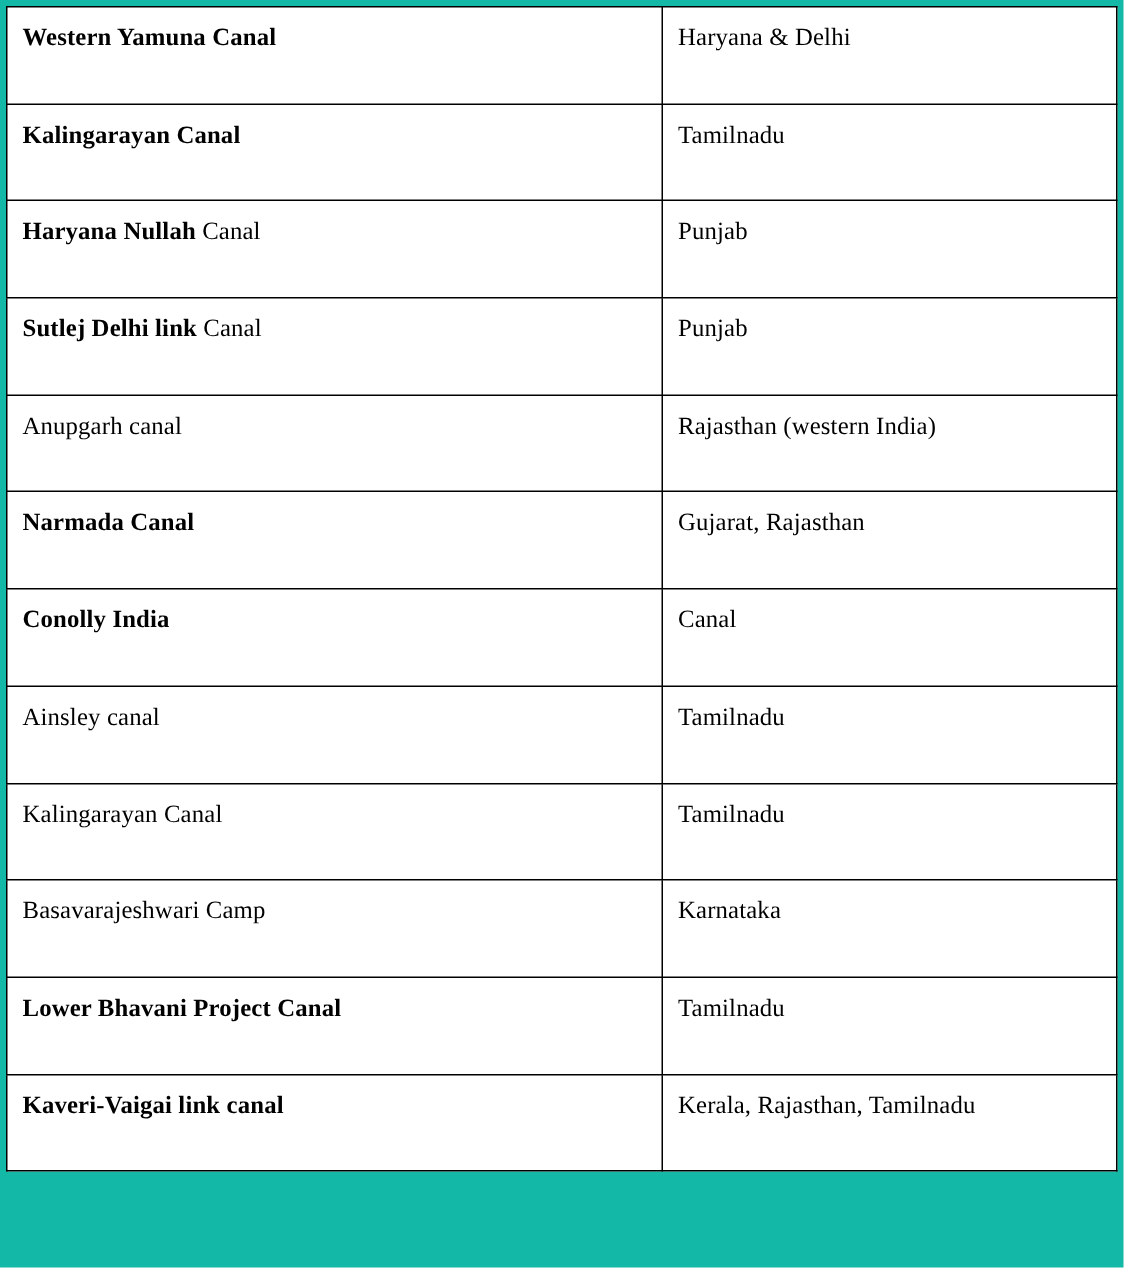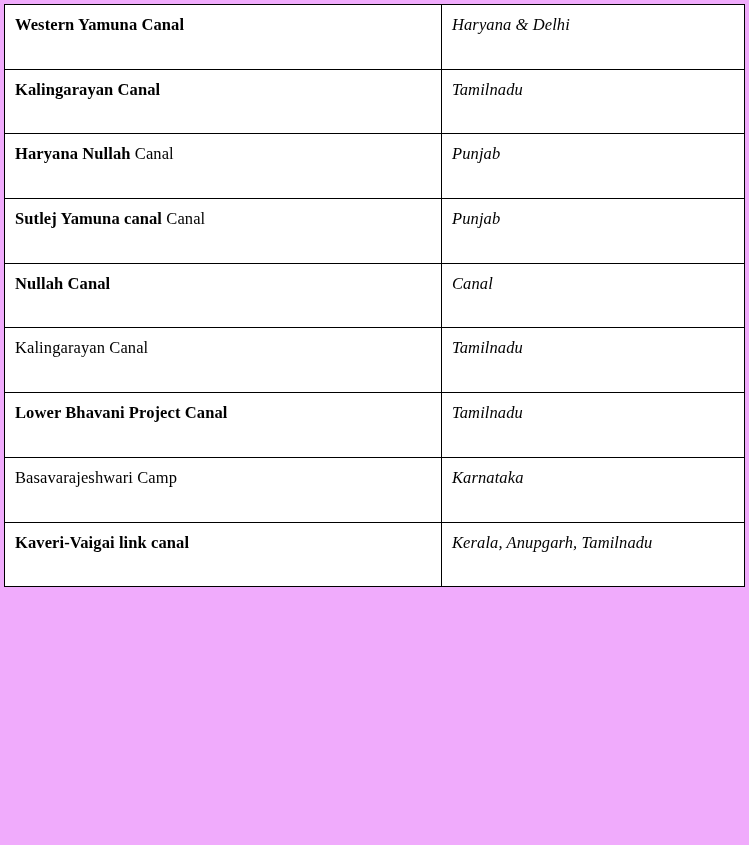--- a/index.html
+++ b/index.html
@@ -12,21 +12,21 @@
     width: 749px;
     height: 845px;
     font-family: "Liberation Serif", "DejaVu Serif", serif;
     color: #000000;
     overflow: hidden;
   }
   .page {
     position: relative;
     width: 749px;
     height: 845px;
-    background: #f0abfc;
+    background: #14b8a6;
   }
   table.canal-table {
     position: absolute;
     left: 4px;
     top: 4px;
     width: 740px;
     border-collapse: collapse;
     table-layout: fixed;
     background: #ffffff;
   }
@@ -37,21 +37,21 @@
     border: 1px solid #000000;
     vertical-align: top;
     padding: 10px 0 0 10px;
     font-size: 16.5px;
     line-height: 1.25;
     letter-spacing: 0.1px;
     white-space: nowrap;
     overflow: hidden;
   }
   td.cell-name { padding-left: 10px; }
-  td.cell-state { padding-left: 11px; font-style: italic; }
+  td.cell-state { padding-left: 11px; }
   .bold { font-weight: bold; }
   .reg { font-weight: normal; }
   .name-text { display: inline; }
 </style>
 </head>
 <body>
 
 <div class="page">
   <table class="canal-table">
     <colgroup>
@@ -65,38 +65,50 @@
         </tr>
         <tr>
           <td class="cell-name"><span class="bold name-text">Kalingarayan Canal</span><span class="reg name-text"></span></td>
           <td class="cell-state">Tamilnadu</td>
         </tr>
         <tr>
           <td class="cell-name"><span class="bold name-text">Haryana Nullah</span><span class="reg name-text"> Canal</span></td>
           <td class="cell-state">Punjab</td>
         </tr>
         <tr>
-          <td class="cell-name"><span class="bold name-text">Sutlej Yamuna canal</span><span class="reg name-text"> Canal</span></td>
+          <td class="cell-name"><span class="bold name-text">Sutlej Delhi link</span><span class="reg name-text"> Canal</span></td>
           <td class="cell-state">Punjab</td>
         </tr>
         <tr>
-          <td class="cell-name"><span class="bold name-text">Nullah Canal</span><span class="reg name-text"></span></td>
+          <td class="cell-name"><span class="bold name-text"></span><span class="reg name-text">Anupgarh canal</span></td>
+          <td class="cell-state">Rajasthan (western India)</td>
+        </tr>
+        <tr>
+          <td class="cell-name"><span class="bold name-text">Narmada Canal</span><span class="reg name-text"></span></td>
+          <td class="cell-state">Gujarat, Rajasthan</td>
+        </tr>
+        <tr>
+          <td class="cell-name"><span class="bold name-text">Conolly India</span><span class="reg name-text"></span></td>
           <td class="cell-state">Canal</td>
         </tr>
         <tr>
-          <td class="cell-name"><span class="bold name-text"></span><span class="reg name-text">Kalingarayan Canal</span></td>
+          <td class="cell-name"><span class="bold name-text"></span><span class="reg name-text">Ainsley canal</span></td>
           <td class="cell-state">Tamilnadu</td>
         </tr>
         <tr>
-          <td class="cell-name"><span class="bold name-text">Lower Bhavani Project Canal</span><span class="reg name-text"></span></td>
+          <td class="cell-name"><span class="bold name-text"></span><span class="reg name-text">Kalingarayan Canal</span></td>
           <td class="cell-state">Tamilnadu</td>
         </tr>
         <tr>
           <td class="cell-name"><span class="bold name-text"></span><span class="reg name-text">Basavarajeshwari Camp</span></td>
           <td class="cell-state">Karnataka</td>
         </tr>
         <tr>
+          <td class="cell-name"><span class="bold name-text">Lower Bhavani Project Canal</span><span class="reg name-text"></span></td>
+          <td class="cell-state">Tamilnadu</td>
+        </tr>
+        <tr>
           <td class="cell-name"><span class="bold name-text">Kaveri-Vaigai link canal</span><span class="reg name-text"></span></td>
-          <td class="cell-state">Kerala, Anupgarh, Tamilnadu</td>
+          <td class="cell-state">Kerala, Rajasthan, Tamilnadu</td>
         </tr>
       </tbody>
   </table>
 </div>
 
 </body></html>

